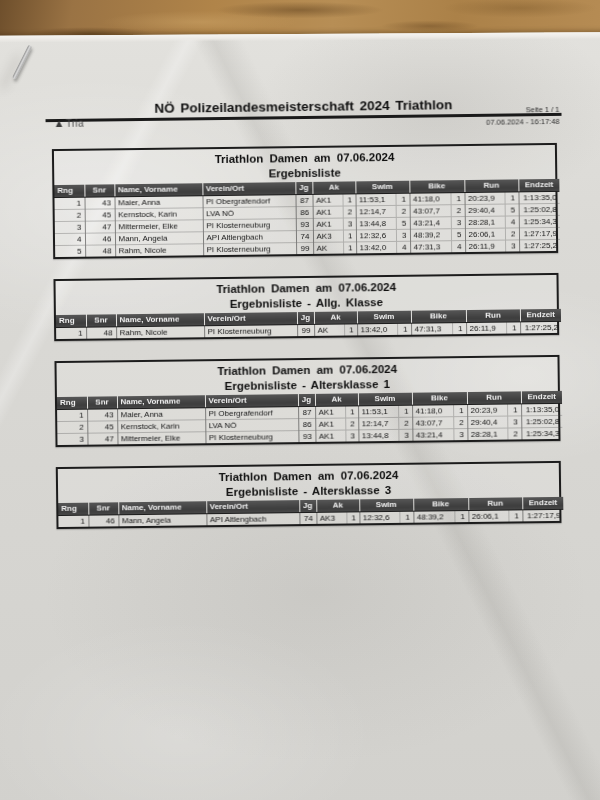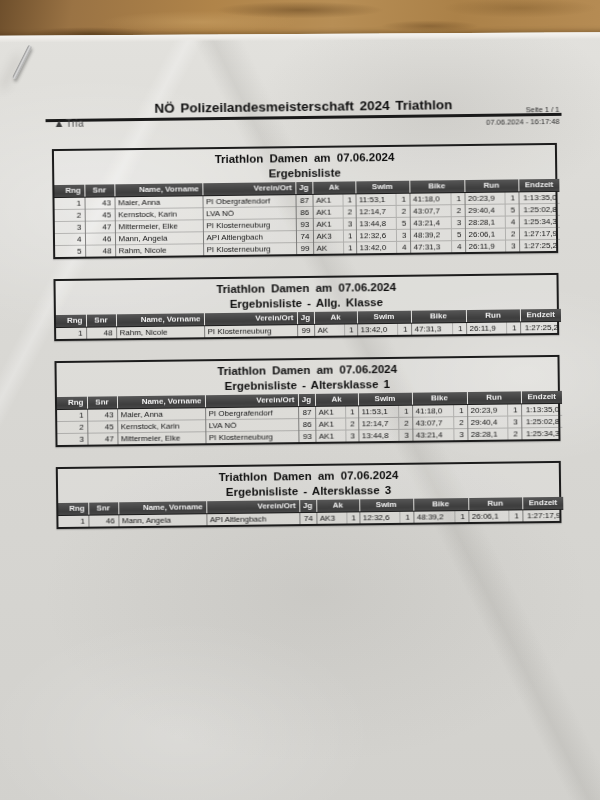--- a/index.html
+++ b/index.html
@@ -72,21 +72,21 @@
   }
   table.grid th + th{border-left:1px solid rgba(235,235,235,.22);}
   table.grid td{
     font-size:8px;height:11px;line-height:11px;padding:0 3px;color:#161616;
     white-space:nowrap;overflow:hidden;
   }
   table.grid tbody tr + tr td{border-top:1px solid rgba(70,70,68,.30);}
   .c-r{text-align:right;}
   .c-l{text-align:left;}
   .h-c{text-align:center;}
-  .h-l{text-align:right;padding-left:5px;}
+  .h-l{text-align:left;padding-left:5px;}
   .bld{border-left:1px solid rgba(45,45,45,.55);}
   .bll{border-left:1px solid rgba(90,90,88,.35);}
 </style>
 </head>
 <body>
 
 <div class="wood"></div>
 
 <div class="paper">
   <div class="paper-edge"></div>

